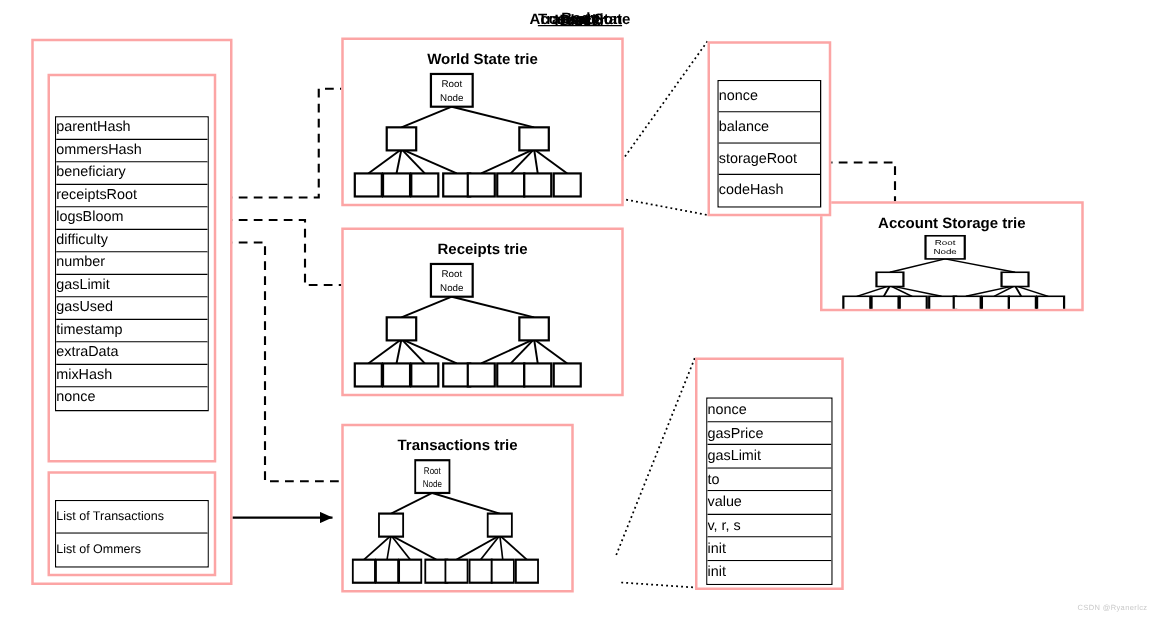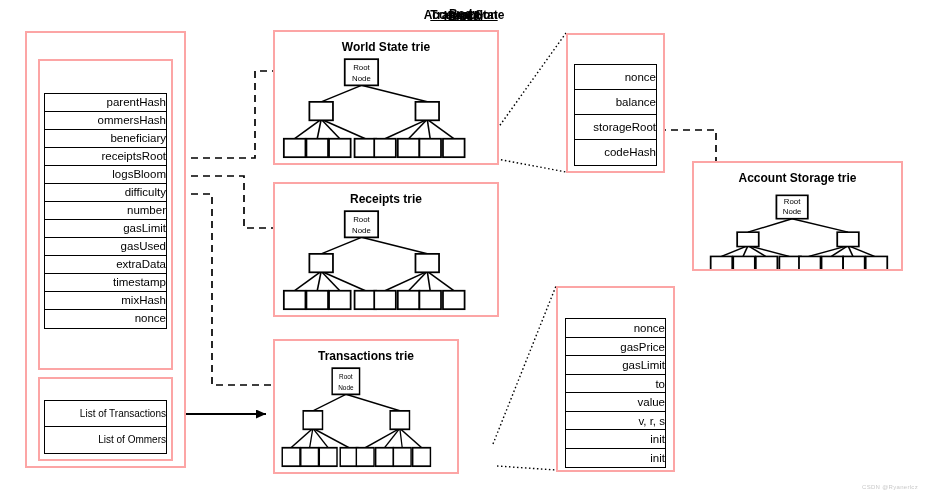--- a/index.html
+++ b/index.html
@@ -54,21 +54,21 @@
   
   .field-list {
     position: absolute;
     box-sizing: border-box;
     border: 1.5px solid #000;
     background: #fff;
   }
   .field {
     box-sizing: border-box;
     border-bottom: 1px solid #000;
-    text-align: right;
+    text-align: left;
     font-size: 11.5px;
     color: #000;
     background: #fff;
     line-height: 17px;
     height: 18px;
     white-space: nowrap;
     overflow: hidden;
   }
   .field:last-child { border-bottom: none; }
 
@@ -86,21 +86,21 @@
   #transaction-panel { left: 556px; top: 286px; width: 119px; height: 186px; }
   #transaction-title { position:absolute; left:0; top:9px; width:100%;text-decoration:underline; }
   #transaction-fields { left: 565px; top: 318px; width: 101px; }
   #transaction-fields .field { height: 18.5px; line-height: 18px; }
 
   
   .trie-panel { border-width: 2px; }
   #world-state-panel      { left: 273px; top: 30px;  width: 226px; height: 135px; }
   #receipts-panel         { left: 273px; top: 182px; width: 226px; height: 135px; }
   #transactions-panel     { left: 273px; top: 339px; width: 186px; height: 135px; }
-  #account-storage-panel  { left: 692px; top: 161px; width: 211px; height: 110px; }
+  #account-storage-panel  { left: 656px; top: 161px; width: 211px; height: 88px; }
   .trie-title { position: absolute; left: 0; width: 100%; top: 9px; }
   #account-storage-panel .trie-title { top: 9px; }
 
   .trie-svg { position: absolute; left: 0; top: 0; width: 100%; height: 100%; }
 
   .root-label {
     font-family: "Liberation Sans", sans-serif;
     font-size: 8px;
     fill: #000;
     text-anchor: middle;
@@ -181,22 +181,22 @@
   <div class="field-list" id="header-fields">
     <div class="field">parentHash</div>
     <div class="field">ommersHash</div>
     <div class="field">beneficiary</div>
     <div class="field">receiptsRoot</div>
     <div class="field">logsBloom</div>
     <div class="field">difficulty</div>
     <div class="field">number</div>
     <div class="field">gasLimit</div>
     <div class="field">gasUsed</div>
+    <div class="field">timestamp</div>
     <div class="field">extraData</div>
-    <div class="field">timestamp</div>
     <div class="field">mixHash</div>
     <div class="field">nonce</div>
   </div>
 
   <div class="panel" id="body-panel"></div>
   <div class="panel-title" id="body-title">Body</div>
   <div class="field-list" id="body-fields">
     <div class="field">List of Transactions</div>
     <div class="field">List of Ommers</div>
   </div>

